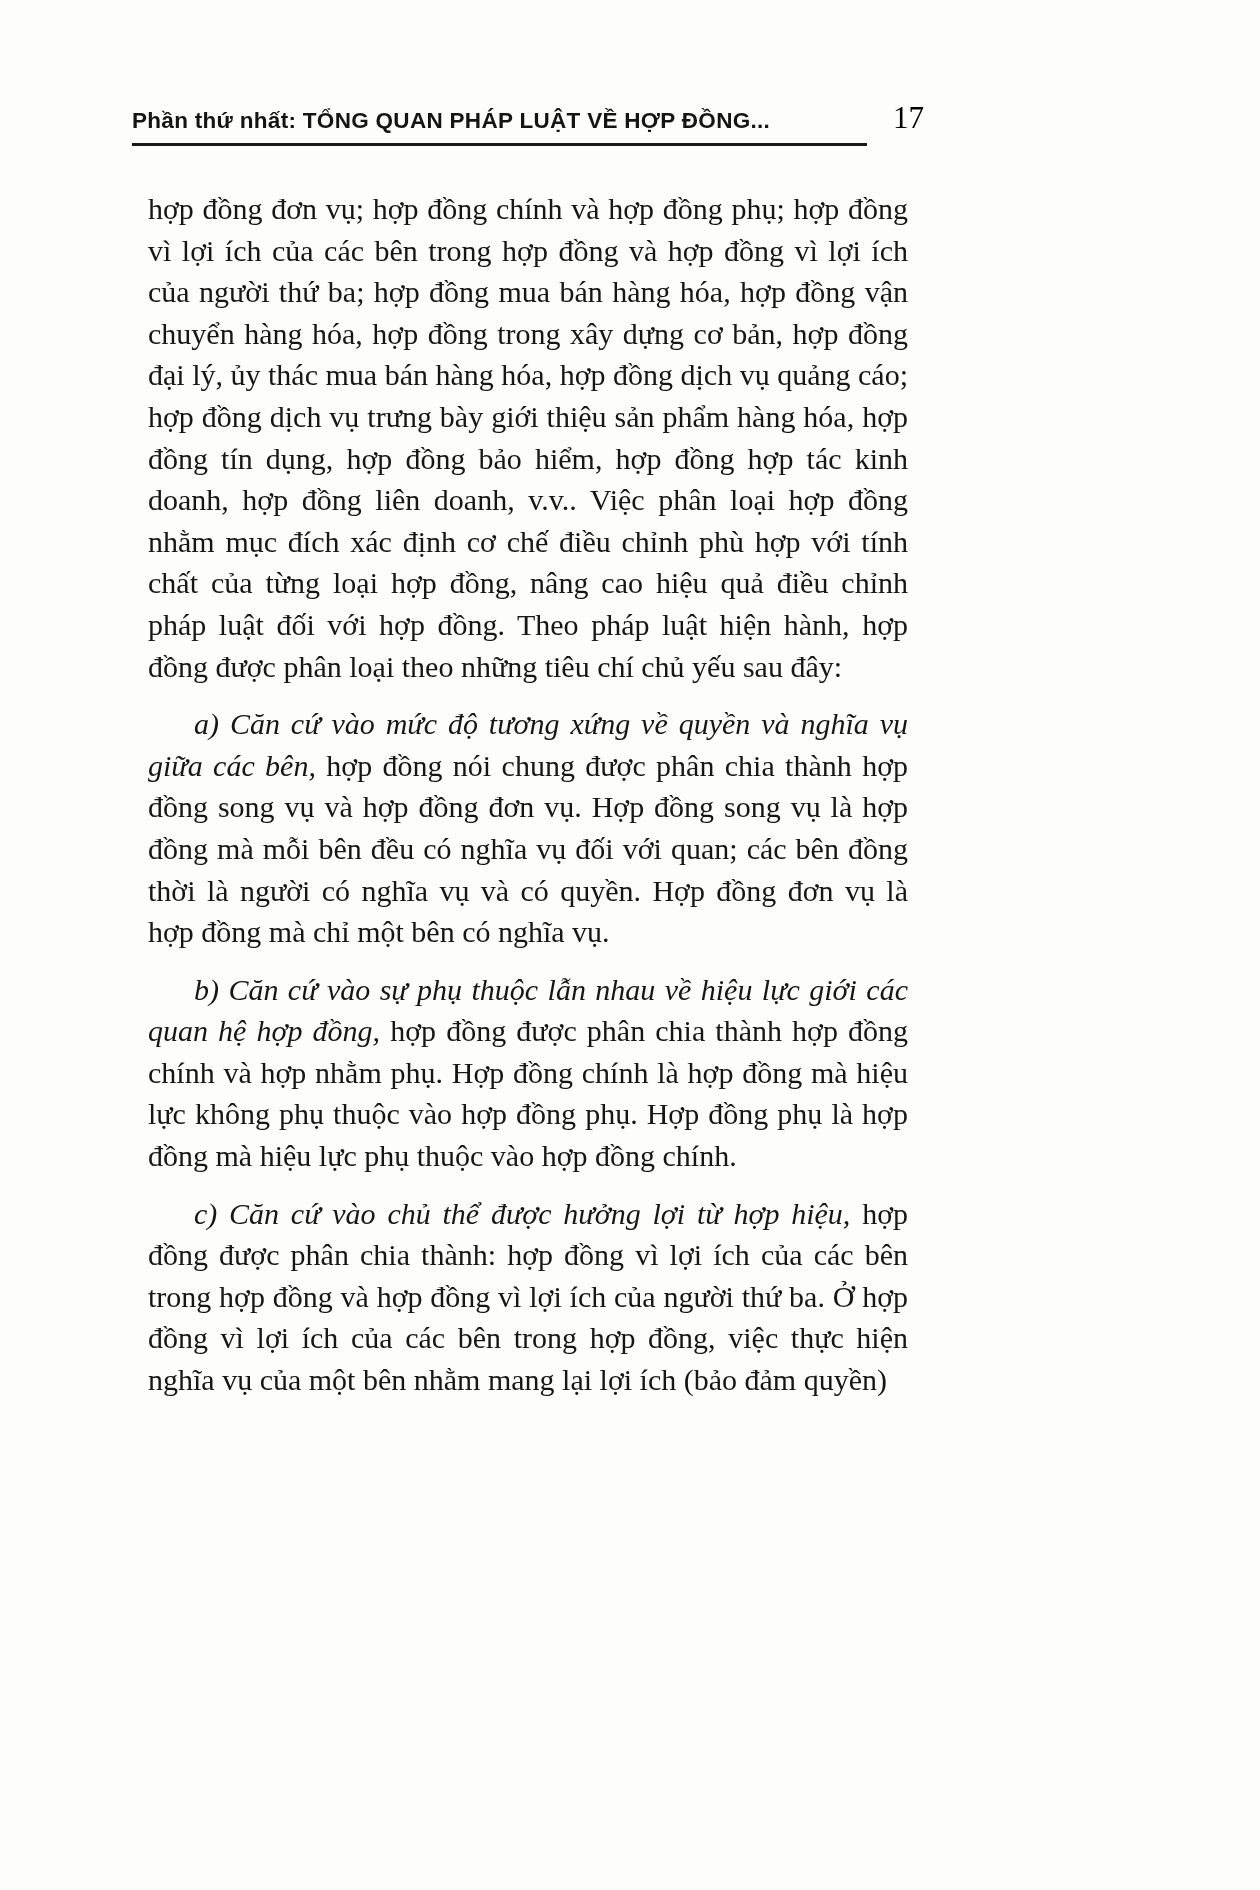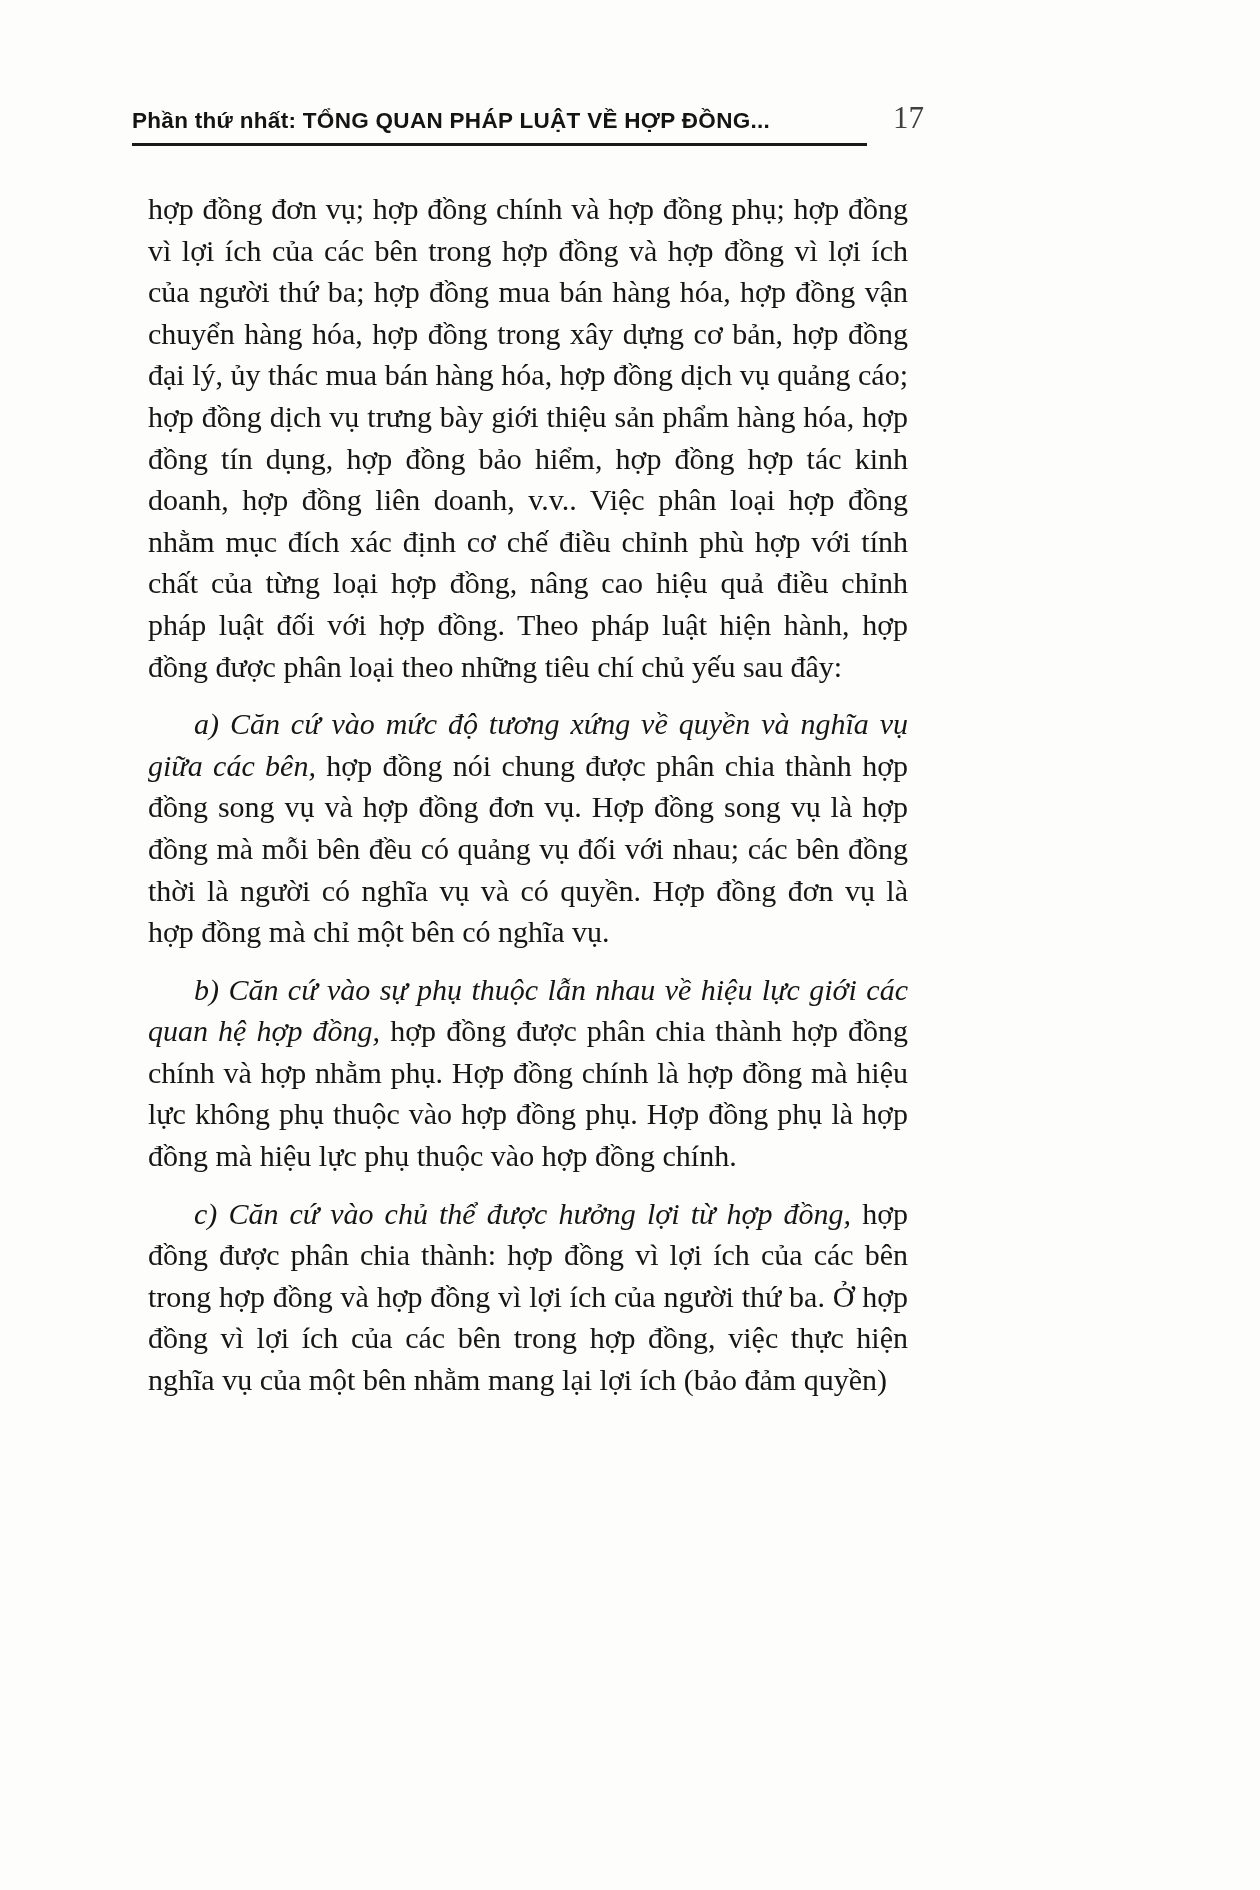--- a/index.html
+++ b/index.html
@@ -40,21 +40,21 @@
     padding-bottom: 9px;
     border-bottom: 3px solid #1a1a1a;
     white-space: nowrap;
   }
 
   .page-num {
     flex: 0 0 auto;
     margin-left: 26px;
     font-family: "Liberation Serif", "DejaVu Serif", serif;
     font-size: 31px;
-    color: #404040;
+    color: #000000;
   }
 
   
   .body-text {
     position: absolute;
     top: 172px;
     left: 132px;
     width: 792px;
     font-size: 30px;
     line-height: 41.6px;
@@ -76,21 +76,21 @@
       <span>Phần thứ nhất:</span>
       <span>TỔNG QUAN PHÁP LUẬT VỀ HỢP ĐỒNG...</span>
     </div>
     <div class="page-num">17</div>
   </header>
 
   <main class="body-text">
 
     <p class="para"><span>hợp đồng đơn vụ; hợp đồng chính và hợp đồng phụ; hợp đồng vì lợi ích của các bên trong hợp đồng và hợp đồng vì lợi ích của người thứ ba; hợp đồng mua bán hàng hóa, hợp đồng vận chuyển hàng hóa, hợp đồng trong xây dựng cơ bản, hợp đồng đại lý, ủy thác mua bán hàng hóa, hợp đồng dịch vụ quảng cáo; hợp đồng dịch vụ trưng bày giới thiệu sản phẩm hàng hóa, hợp đồng tín dụng, hợp đồng bảo hiểm, hợp đồng hợp tác kinh doanh, hợp đồng liên doanh, v.v.. Việc phân loại hợp đồng nhằm mục đích xác định cơ chế điều chỉnh phù hợp với tính chất của từng loại hợp đồng, nâng cao hiệu quả điều chỉnh pháp luật đối với hợp đồng. Theo pháp luật hiện hành, hợp đồng được phân loại theo những tiêu chí chủ yếu sau đây:</span></p>
 
-    <p class="para indent"><i>a) Căn cứ vào mức độ tương xứng về quyền và nghĩa vụ giữa các bên,</i> <span>hợp đồng nói chung được phân chia thành hợp đồng song vụ và hợp đồng đơn vụ. Hợp đồng song vụ là hợp đồng mà mỗi bên đều có quảng vụ đối với nhau; các bên đồng thời là người có nghĩa vụ và có quyền. Hợp đồng đơn vụ là hợp đồng mà chỉ một bên có nghĩa vụ.</span></p>
+    <p class="para indent"><i>a) Căn cứ vào mức độ tương xứng về quyền và nghĩa vụ giữa các bên,</i> <span>hợp đồng nói chung được phân chia thành hợp đồng song vụ và hợp đồng đơn vụ. Hợp đồng song vụ là hợp đồng mà mỗi bên đều có nghĩa vụ đối với quan; các bên đồng thời là người có nghĩa vụ và có quyền. Hợp đồng đơn vụ là hợp đồng mà chỉ một bên có nghĩa vụ.</span></p>
 
     <p class="para indent"><i>b) Căn cứ vào sự phụ thuộc lẫn nhau về hiệu lực giới các quan hệ hợp đồng,</i> <span>hợp đồng được phân chia thành hợp đồng chính và hợp nhằm phụ. Hợp đồng chính là hợp đồng mà hiệu lực không phụ thuộc vào hợp đồng phụ. Hợp đồng phụ là hợp đồng mà hiệu lực phụ thuộc vào hợp đồng chính.</span></p>
 
-    <p class="para indent"><i>c) Căn cứ vào chủ thể được hưởng lợi từ hợp đồng,</i> <span>hợp đồng được phân chia thành: hợp đồng vì lợi ích của các bên trong hợp đồng và hợp đồng vì lợi ích của người thứ ba. Ở hợp đồng vì lợi ích của các bên trong hợp đồng, việc thực hiện nghĩa vụ của một bên nhằm mang lại lợi ích (bảo đảm quyền)</span></p>
+    <p class="para indent"><i>c) Căn cứ vào chủ thể được hưởng lợi từ hợp hiệu,</i> <span>hợp đồng được phân chia thành: hợp đồng vì lợi ích của các bên trong hợp đồng và hợp đồng vì lợi ích của người thứ ba. Ở hợp đồng vì lợi ích của các bên trong hợp đồng, việc thực hiện nghĩa vụ của một bên nhằm mang lại lợi ích (bảo đảm quyền)</span></p>
 
   </main>
 
 </div>
 
 </body></html>

